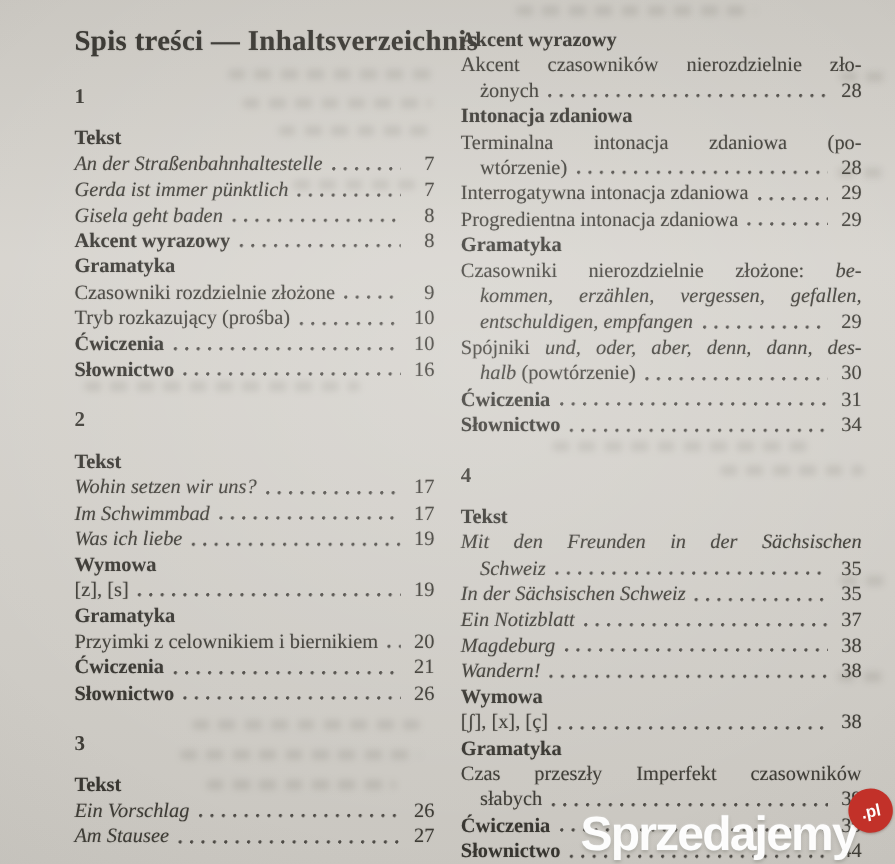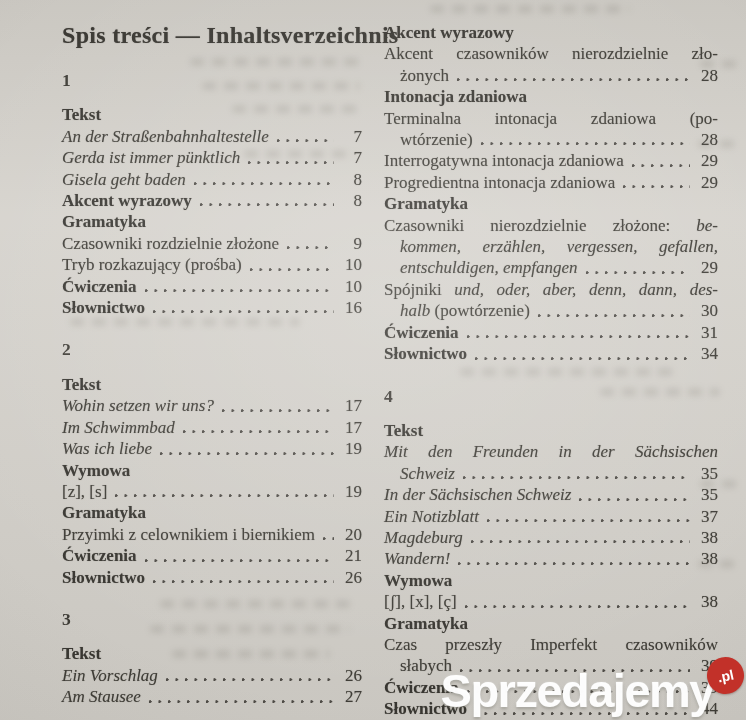--- a/index.html
+++ b/index.html
@@ -47,21 +47,21 @@
   
   .g{
     position:absolute;z-index:1;height:8px;border-radius:4px;
     background:repeating-linear-gradient(90deg, rgba(122,119,109,.55) 0 14px, rgba(122,119,109,0) 14px 22px);
     filter:blur(3px);opacity:.38;pointer-events:none;
   }
   
   .wm{position:absolute;inset:0;z-index:6;pointer-events:none;}
   .wm-text{
     position:absolute;right:32px;bottom:2px;
-    font-family:"Liberation Sans",sans-serif;font-weight:bold;font-size:47px;
+    font-family:"Liberation Sans",sans-serif;font-weight:bold;font-size:40px;
     color:rgba(255,255,255,.96);letter-spacing:-1.5px;
     text-shadow:0 2px 3px rgba(90,88,78,.35), 0 0 2px rgba(255,255,255,.55);
   }
   .wm-badge{
     position:absolute;right:2px;bottom:26px;width:37px;height:37px;border-radius:50%;
     background:#c23129;color:#fff;
     font-family:"Liberation Sans",sans-serif;font-weight:bold;font-size:14px;
     display:flex;align-items:center;justify-content:center;
     transform:rotate(-12deg);
     box-shadow:0 1px 2px rgba(80,40,35,.35);

